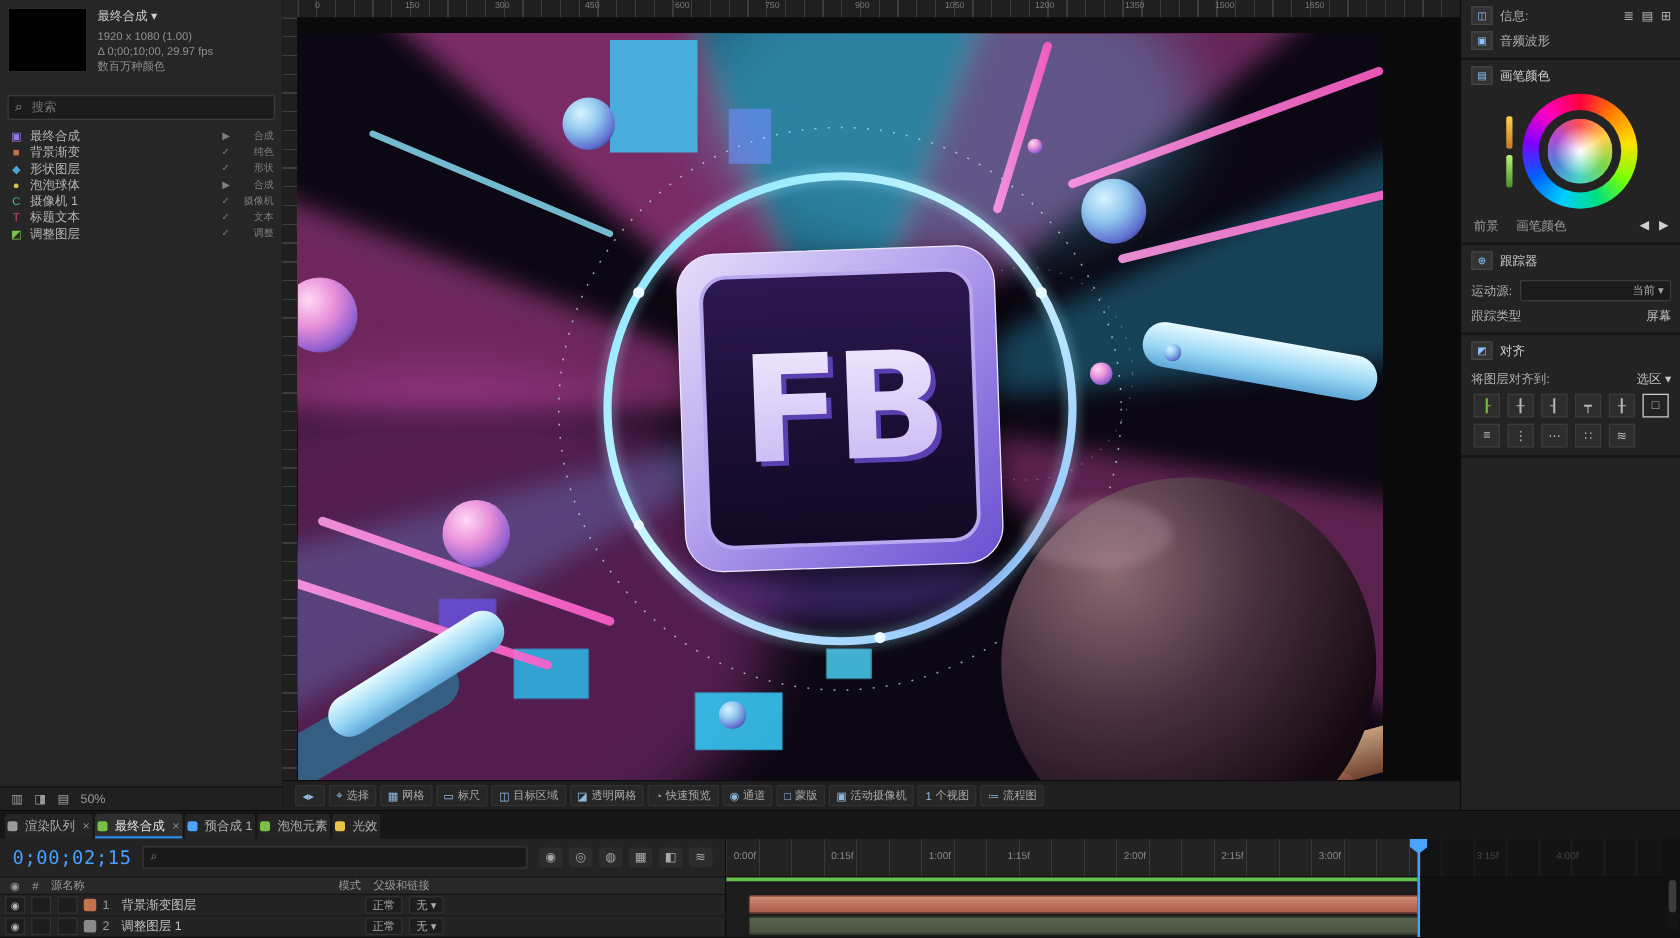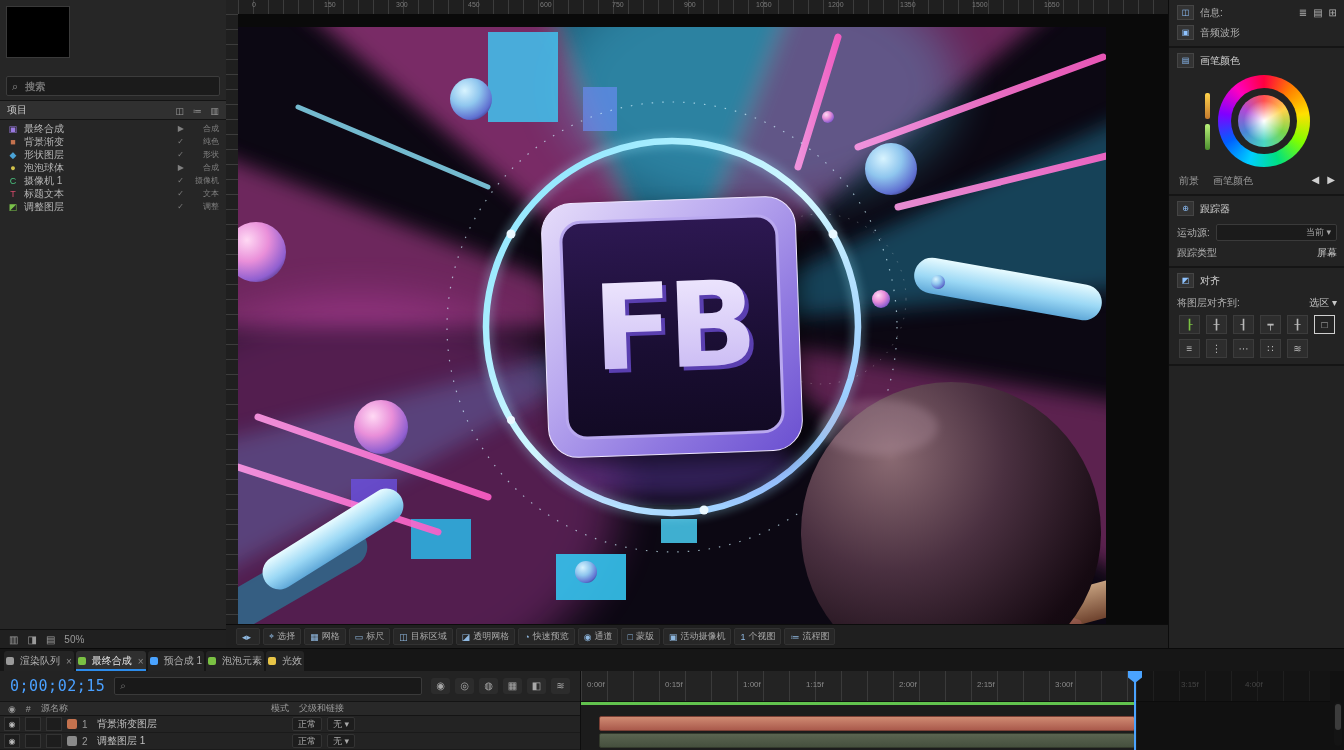--- a/index.html
+++ b/index.html
@@ -9,21 +9,21 @@
   
   .left-panel{position:absolute;left:0;top:0;width:226px;height:648px;background:#262626;
               border-right:1px solid #0c0c0c;display:flex;flex-direction:column;font-size:10px;}
   .proj-head{display:flex;gap:8px;padding:6px;height:58px;}
   .thumb{width:62px;height:50px;background:#000;border:1px solid #3a3a3a;flex:none;}
   .proj-title{color:#cfcfcf;font-size:10px;margin-bottom:3px;}
   .proj-line{color:#8f8f8f;font-size:9px;line-height:12px;white-space:nowrap;}
   .proj-search{margin:6px 6px 4px 6px;display:flex;align-items:center;background:#1b1b1b;
                border:1px solid #3c3c3c;border-radius:2px;height:18px;padding:0 5px;gap:5px;}
   .proj-search .mag{color:#8a8a8a;font-size:11px;}
-  .proj-search input{flex:1;background:transparent;border:none;color:#ccc;font-size:10px;outline:none;min-width:0;font-weight:bold;}
+  .proj-search input{flex:1;background:transparent;border:none;color:#ccc;font-size:10px;outline:none;min-width:0;}
   .proj-colhead{display:flex;justify-content:space-between;align-items:center;background:#303030;
                 border-top:1px solid #141414;border-bottom:1px solid #141414;padding:2px 7px;color:#c8c8c8;}
   .colicons span{margin-left:6px;color:#9a9a9a;font-size:9px;}
   .proj-list{flex:1;overflow:hidden;padding-top:2px;}
   .prow{display:flex;align-items:center;height:13px;padding:0 7px;gap:5px;color:#b5b5b5;}
   .prow .picon{width:12px;text-align:center;font-size:9px;flex:none;}
   .prow .pname{flex:1;white-space:nowrap;overflow:hidden;}
   .prow .pc{width:30px;color:#7f7f7f;font-size:8px;text-align:right;white-space:nowrap;}
   .proj-footer{height:18px;display:flex;align-items:center;gap:9px;padding:0 9px;background:#202020;
                border-top:1px solid #101010;color:#9a9a9a;flex:none;}
@@ -118,32 +118,30 @@
   .tl-vscroll::after{content:"";position:absolute;left:1px;right:1px;top:2px;height:26px;background:#3c3c3c;border-radius:3px;}
 </style>
 </head>
 <body>
 
 <div class="app">
 
   <div class="left-panel">
     <div class="proj-head">
       <div class="thumb"></div>
+      <div class="proj-info">
+        <div class="proj-title">最终合成 ▾</div>
+        <div class="proj-line">1920 x 1080 (1.00)</div>
+        <div class="proj-line">Δ 0;00;10;00, 29.97 fps</div>
+        <div class="proj-line">数百万种颜色</div>
+      </div>
     </div>
     <div class="proj-search">
       <span class="mag">⌕</span>
       <input placeholder="搜索" style="">
-    </div>
-    <div class="proj-colhead">
-      <span>项目</span>
-      <span class="colicons">
-        <span>◫</span>
-        <span>≔</span>
-        <span>▥</span>
-      </span>
     </div>
     <div class="proj-list">
       <div class="prow">
         <span class="picon" style="color: rgb(154, 122, 224);">▣</span>
         <span class="pname">最终合成</span>
         <span class="pc">▶</span>
         <span class="pc">合成</span>
       </div>
       <div class="prow">
         <span class="picon" style="color: rgb(196, 114, 78);">■</span>

